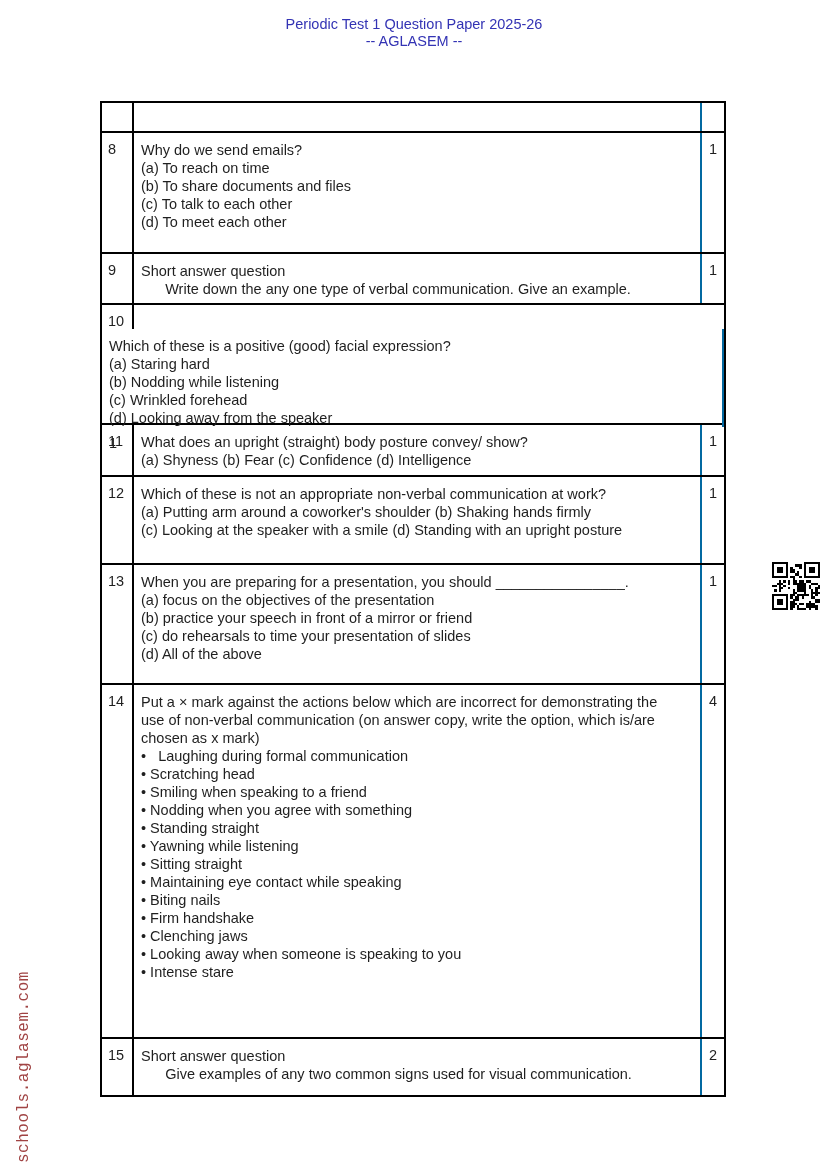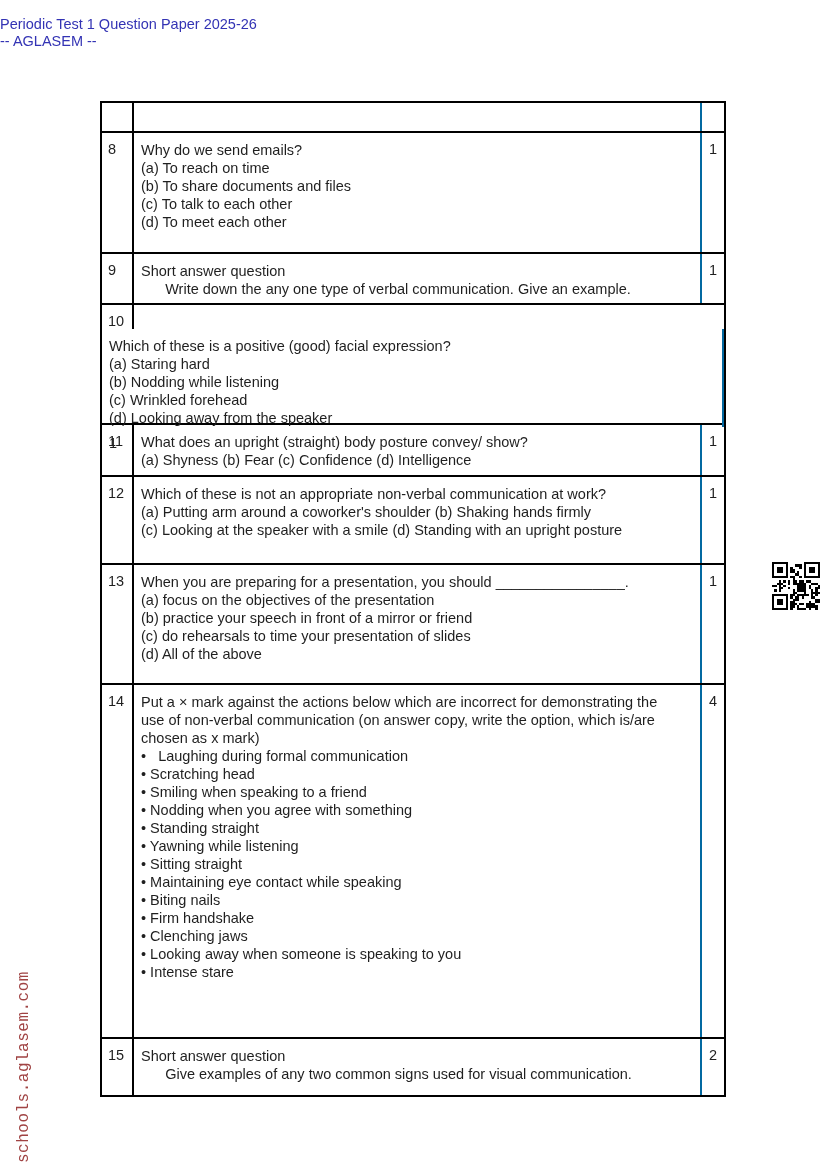--- a/index.html
+++ b/index.html
@@ -3,21 +3,21 @@
 <meta charset="utf-8">
 <style>
   * { margin:0; padding:0; box-sizing:border-box; }
   html,body { background:#fff; }
   body {
     width:828px; height:1169px; position:relative; overflow:hidden;
     font-family:"Liberation Sans", sans-serif; color:#1f1f1f;
   }
   .doc-header {
     position:absolute; top:16px; left:0; width:828px;
-    font-size:14.5px; line-height:17px; font-weight:400;
+    text-align:center; font-size:14.5px; line-height:17px; font-weight:400;
   }
   .question-table {
     position:absolute; left:100px; top:101px; width:626px;
     border:2px solid #000; background:#fff;
   }
   .qrow { display:flex; border-bottom:2px solid #000; }
   .qrow:last-child { border-bottom:none; }
   .c1 { width:32px; border-right:2px solid #000; padding:8px 0 0 6px; font-size:14.5px; }
   .c2 { flex:1; border-right:2px solid #0369a1; padding:8px 6px 0 7px; font-size:14.5px; line-height:18px; }
   .c3 { width:22px; padding:8px 0 0 0; text-align:center; font-size:14.5px; }

